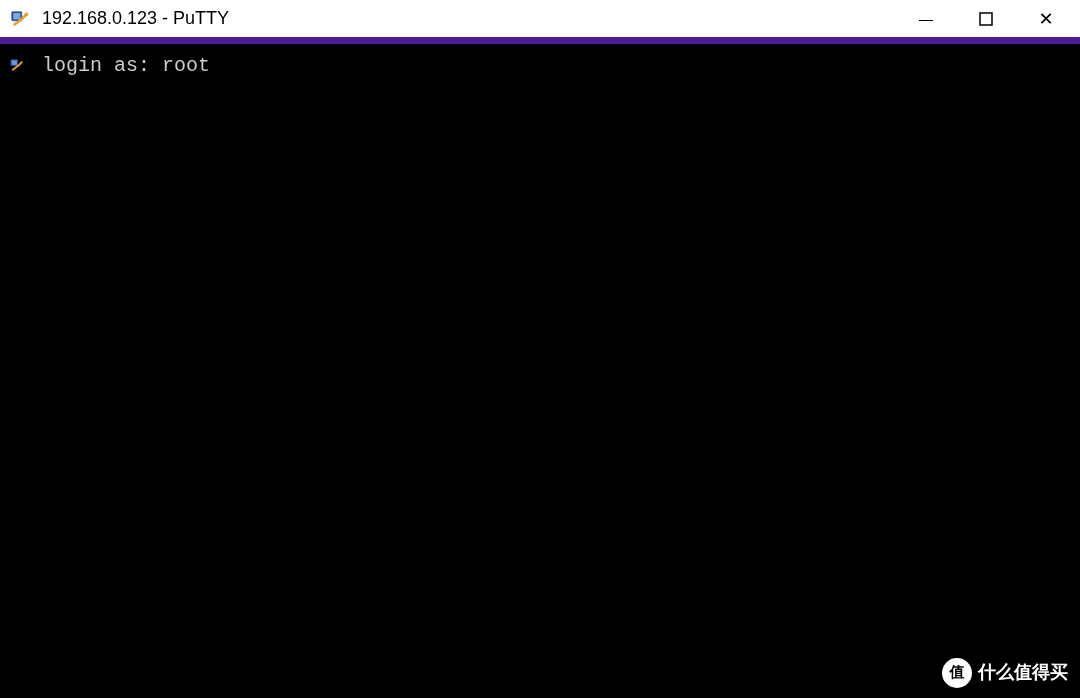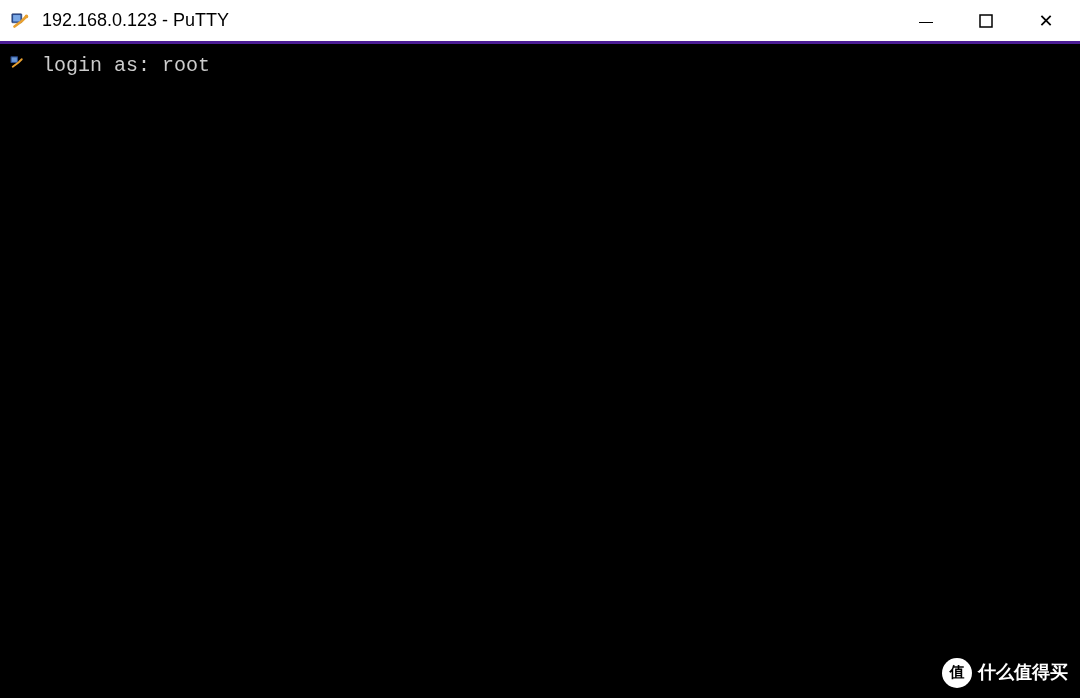--- a/index.html
+++ b/index.html
@@ -10,21 +10,21 @@
       background: #000;
       overflow: hidden;
       position: relative;
     }
     .titlebar {
       height: 44px;
       background: #fff;
       display: flex;
       align-items: center;
       padding: 0 4px 0 8px;
-      border-bottom: 3px solid #4c1d95;
+      border-bottom: 7px solid #4c1d95;
     }
     .app-icon {
       width: 24px;
       height: 24px;
       display: flex;
       align-items: center;
       justify-content: center;
       margin-right: 10px;
     }
     .app-icon svg { width: 22px; height: 22px; }
@@ -56,21 +56,21 @@
       background: #000;
       padding: 8px 6px;
       font-family: "Courier New", monospace;
       font-size: 20px;
       color: #cccccc;
       line-height: 27px;
       position: relative;
     }
     .term-line {
       display: flex;
-      align-items: flex-start;
+      align-items: center;
       white-space: pre;
     }
     .line-icon {
       width: 24px;
       height: 22px;
       display: inline-flex;
       align-items: center;
       justify-content: center;
       margin-right: 12px;
       flex-shrink: 0;

